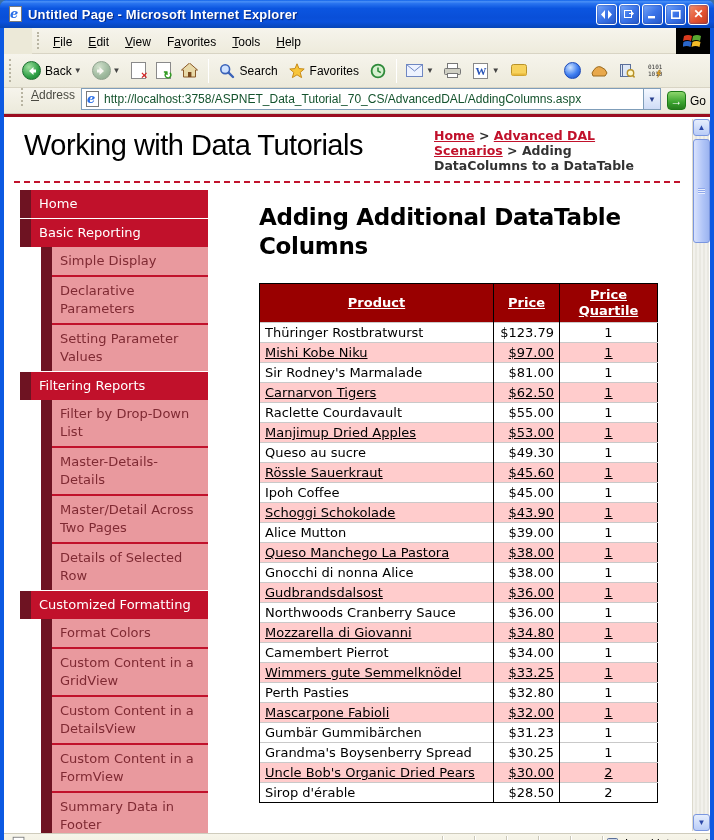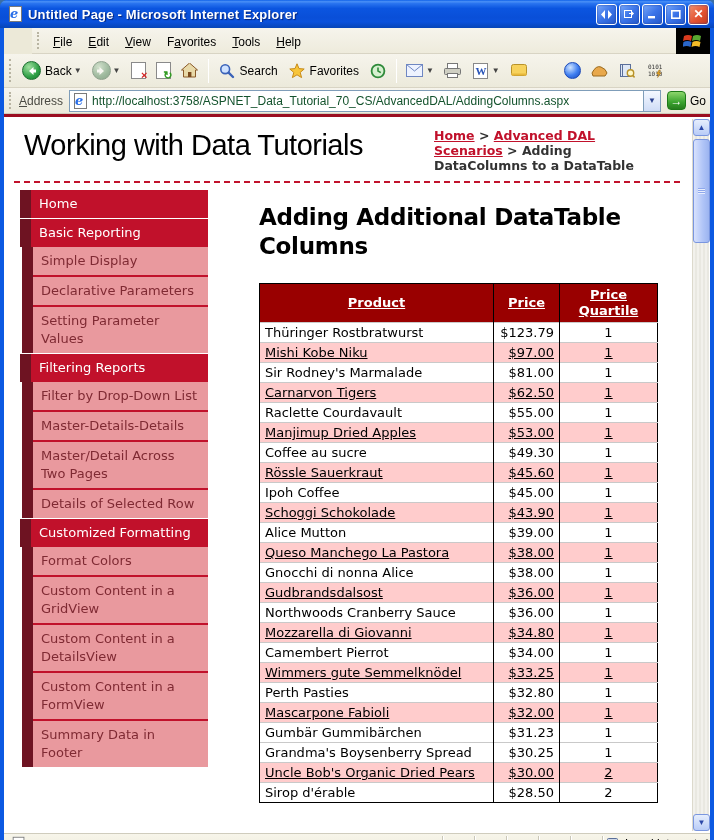--- a/index.html
+++ b/index.html
@@ -53,21 +53,21 @@
   .caret{ font-size:8px; color:#444; margin-left:-2px;}
   .sep{ width:1px; height:24px; background:#c9c5b5; border-right:1px solid #fff; margin:0 4px; flex:none;}
   .doc-ico{ position:relative; width:15px; height:17px; background:#fff; border:1px solid #8a8a8a; flex:none;}
   .doc-ico .ov{ position:absolute; right:-3px; bottom:-3px; font-size:11px; font-weight:bold; line-height:1;}
   .sphere{ width:17px; height:17px; border-radius:50%;
     background:radial-gradient(circle at 35% 30%,#cfe4ff,#3f7ef0 55%,#1b49b8); border:1px solid #1b49b8;}
   .mini{ width:18px; height:18px; display:flex; align-items:center; justify-content:center; }
 
   
   .addressbar{ height:26px; background:linear-gradient(180deg,#f6f4ec,#eceadb); border-bottom:1px solid #cfccbd;
-    display:flex; align-items:center; padding:0 4px 0 2px; }
+    display:flex; padding:0 4px 0 14px; }
   .addr-label{ font-size:12px; color:#4a4a42; margin:0 6px 0 2px; }
   .addr-label u{text-decoration:underline;}
   .addr-field{ flex:1; height:22px; background:#fff; border:1px solid #7f9db9; display:flex; align-items:center; position:relative;}
   .addr-field .title-icon{ margin:0 3px; }
   .addr-input{ flex:1; border:none; outline:none; font:12px "Liberation Sans",sans-serif; color:#14532d; height:14px; padding:0;}
   .addr-drop{ width:17px; height:20px; border-left:1px solid #7f9db9;
     background:linear-gradient(180deg,#f4f8ff,#cfdcf6); display:flex; align-items:center; justify-content:center;
     font-size:8px; color:#29408e;}
   .go-btn{ display:flex; align-items:center; gap:4px; margin-left:6px; }
   .go-ico{ width:19px; height:19px; border-radius:4px; border:1px solid #1d7a17;
@@ -97,21 +97,21 @@
   .page-sep{ border-top:2px dashed var(--accent-red,#c1112b); margin:8px 0 0 -6px; }
 
   .cols{ display:flex; margin-top:6px; }
   
   .sidebar{ width:188px; flex:none; font-family:"DejaVu Sans",sans-serif; font-size:13px; line-height:18px;}
   .nav-row{ display:flex; cursor:pointer; }
   .nav-row .strip{ width:11px; flex:none; background:var(--sidebar-strip,#6e1322); }
   .nav-row .bar{ flex:1; padding:5px 8px; }
   .nav-row.top{ margin-top:1px; }
   .nav-row.top .bar{ background:var(--accent-red,#c1112b); color:#fff; }
-  .nav-row.sub{ margin-left:2px; }
+  .nav-row.sub{ margin-left:21px; }
   .nav-row.sub .bar{ background:var(--sidebar-pink,#e9999e); color:var(--sub-text,#7f2a33); }
   .nav-row.sub + .nav-row.sub .bar{ border-top:2px solid var(--accent-red,#c1112b); }
 
   
   .main{ flex:1; margin-left:51px; font-family:"DejaVu Sans",sans-serif; }
   .main h2{ font-size:23px; line-height:29px; color:#000; margin:14px 0 22px; letter-spacing:-.3px;}
   table.grid{ border-collapse:collapse; table-layout:fixed; width:398px; font-size:13px; color:#000;
     border:1px solid #000; }
   table.grid col.c-prod{ width:234px; } table.grid col.c-price{ width:66px; } table.grid col.c-q{ width:98px; }
   table.grid th{ background:var(--table-header-red,#990000); color:#fff; font-weight:bold; padding:3px 2px; line-height:16px;
@@ -458,21 +458,21 @@
                   <td class="prod">Raclette Courdavault</td>
                   <td class="price">$55.00</td>
                   <td class="quart">1</td>
                 </tr>
                 <tr class="alt">
                   <td class="prod">Manjimup Dried Apples</td>
                   <td class="price">$53.00</td>
                   <td class="quart">1</td>
                 </tr>
                 <tr>
-                  <td class="prod">Coffee au sucre</td>
+                  <td class="prod">Queso au sucre</td>
                   <td class="price">$49.30</td>
                   <td class="quart">1</td>
                 </tr>
                 <tr class="alt">
                   <td class="prod">Rössle Sauerkraut</td>
                   <td class="price">$45.60</td>
                   <td class="quart">1</td>
                 </tr>
                 <tr>
                   <td class="prod">Ipoh Coffee</td>

